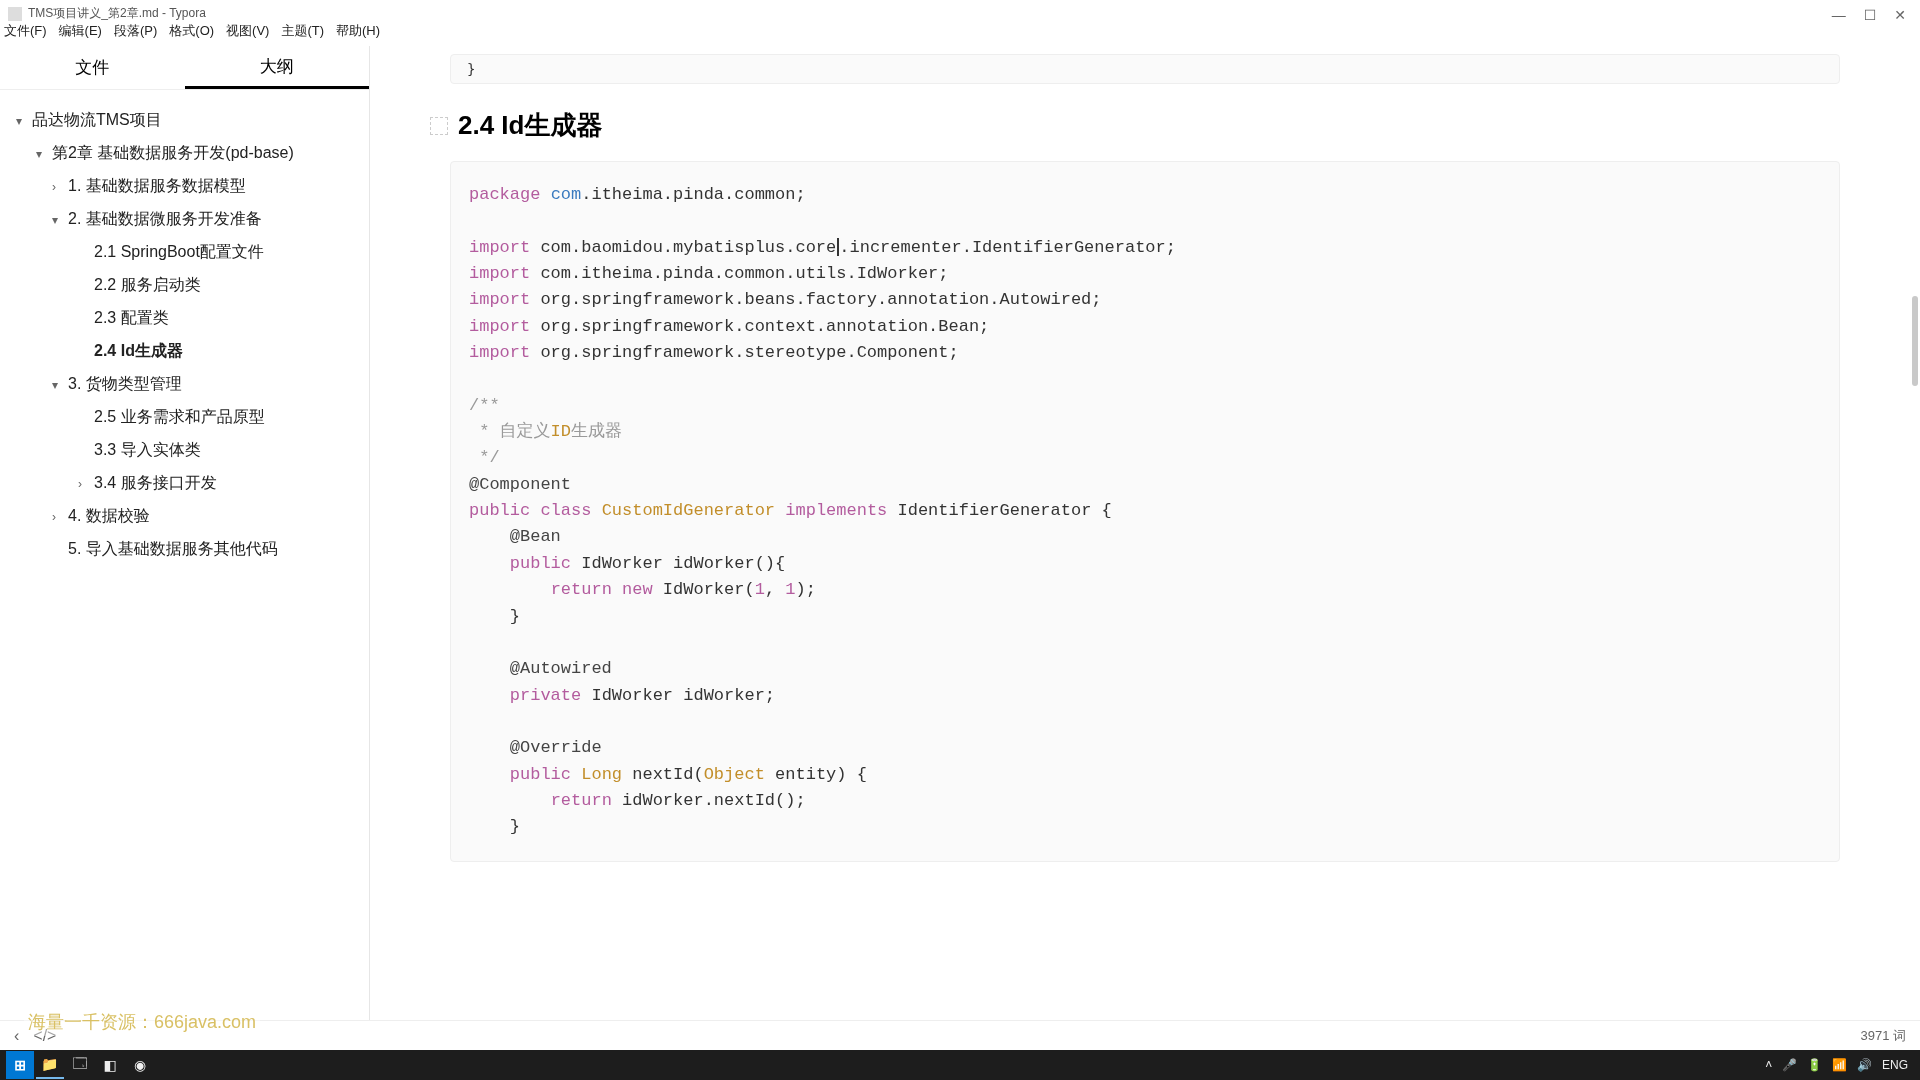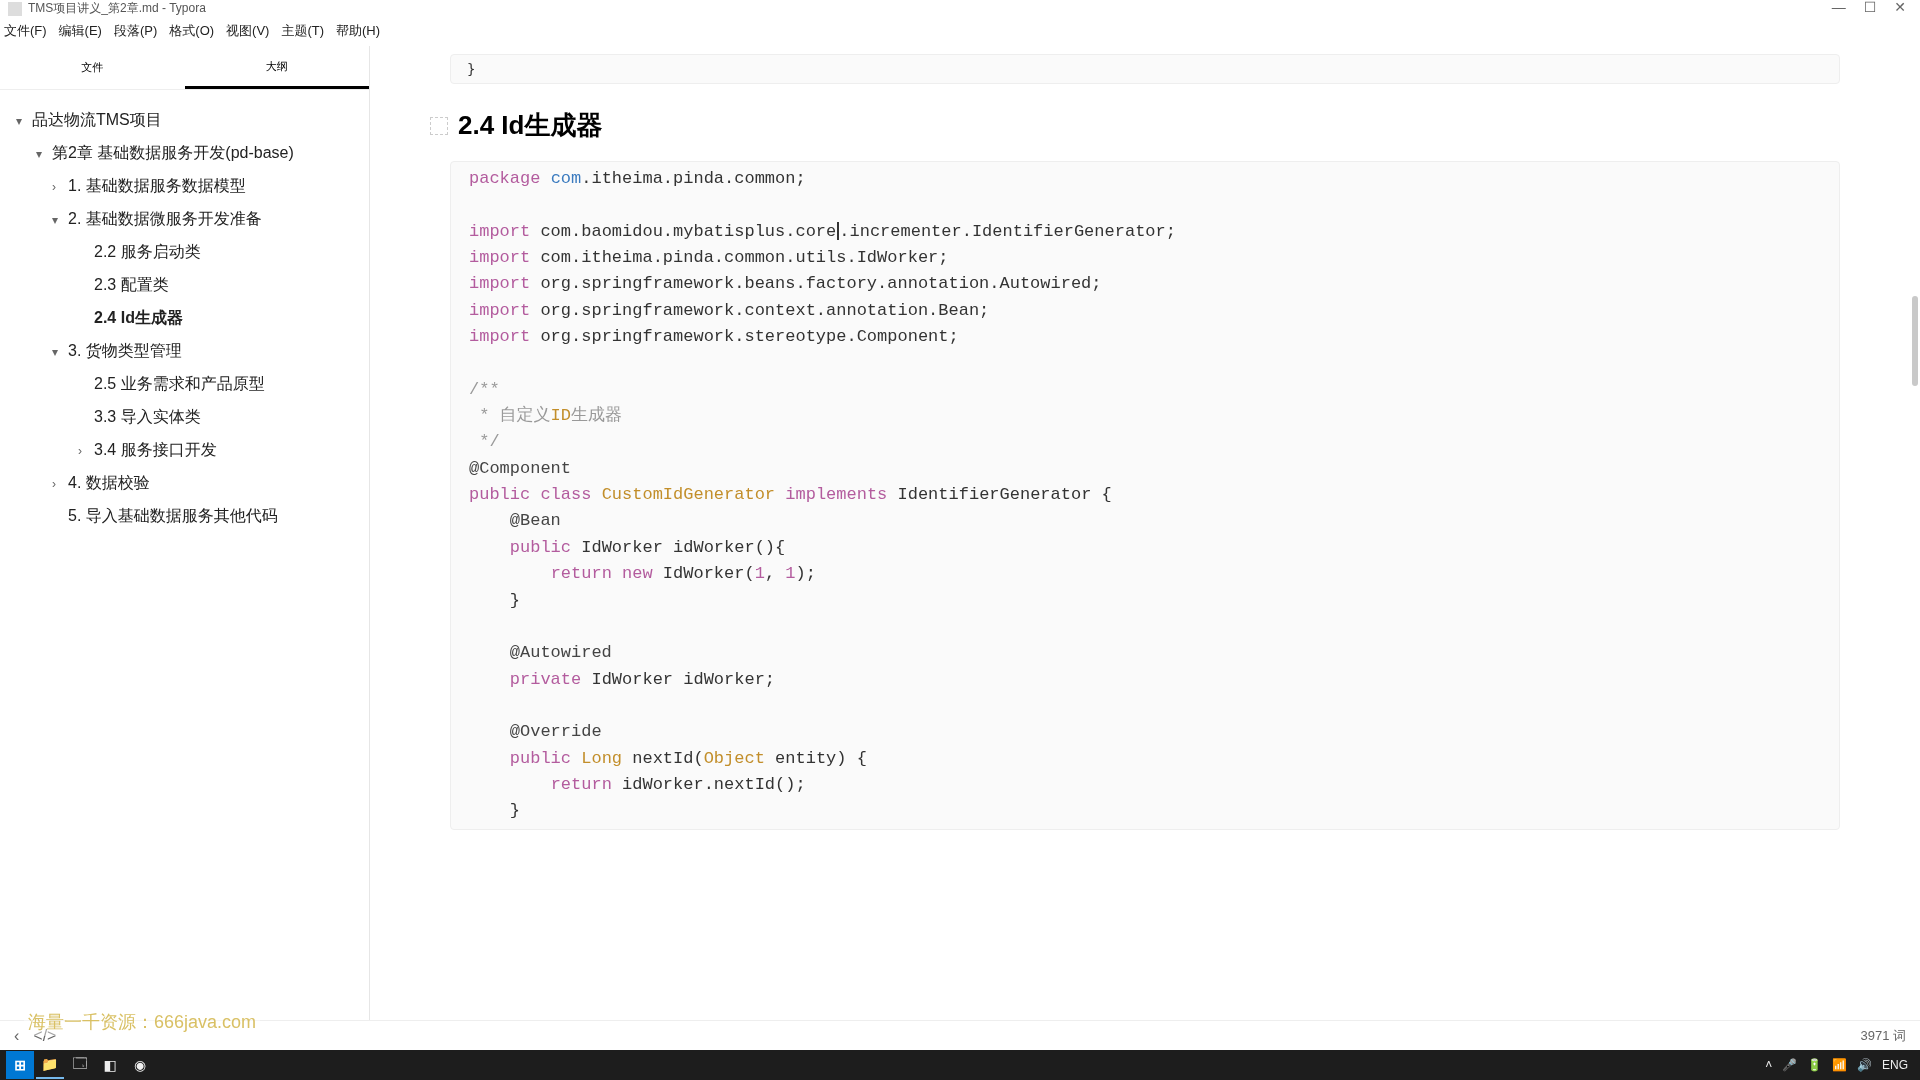--- a/index.html
+++ b/index.html
@@ -1,42 +1,42 @@
 <!DOCTYPE html>
 <html><head>
 <meta charset="utf-8">
 <style>
 * { margin: 0; padding: 0; box-sizing: border-box; }
 body { font-family: "Segoe UI", Arial, sans-serif; font-size: 14px; background: #fff; overflow: hidden; height: 100vh; display: flex; flex-direction: column; }
-.titlebar { height: 22px; display: flex; align-items: flex-start; padding: 0 8px; color: #555; font-size: 12px; justify-content: space-between; }
+.titlebar { height: 22px; display: flex; align-items: flex-end; padding: 0 8px; color: #555; font-size: 12px; justify-content: space-between; }
 .titlebar-left { display: flex; align-items: center; gap: 6px; }
 .titlebar-icon { width: 14px; height: 14px; background: #ddd; }
 .win-controls { display: flex; gap: 18px; padding-right: 6px; }
 .win-btn { cursor: default; color: #666; font-size: 14px; line-height: 1; }
 .menubar { height: 24px; display: flex; padding: 0 4px; gap: 12px; font-size: 13px; color: #222; }
 .main-split { flex: 1; display: flex; overflow: hidden; }
 .sidebar { width: 370px; border-right: 1px solid #e6e6e6; display: flex; flex-direction: column; background: #fff; }
 .sidebar-tabs { display: flex; height: 44px; border-bottom: 1px solid #eee; }
-.sidebar-tab { flex: 1; display: flex; align-items: center; justify-content: center; font-size: 11px; cursor: pointer; }
+.sidebar-tab { flex: 1; display: flex; align-items: center; justify-content: center; font-size: 17px; cursor: pointer; }
 .sidebar-tab.active { font-weight: 400; border-bottom: 3px solid #000; }
 .outline { flex: 1; overflow-y: auto; padding: 14px 8px 0 8px; font-size: 16px; color: #222; }
 .tree-row { display: flex; align-items: center; padding: 6px 0; cursor: pointer; }
 .tree-toggle { width: 16px; font-size: 12px; color: #666; }
 .tree-label { white-space: nowrap; }
 .tree-row.active .tree-label { font-weight: 700; }
 .indent-0 { padding-left: 8px; }
 .indent-1 { padding-left: 28px; }
 .indent-2 { padding-left: 44px; }
 .indent-3 { padding-left: 70px; }
 .editor { flex: 1; position: relative; overflow-y: auto; padding: 0 60px; }
 .prev-block { margin: 8px 20px 24px 20px; background: #fafafa; border: 1px solid #eee; border-radius: 4px; padding: 6px 16px; color: #333; font-family: Consolas, monospace; }
 .heading { display: flex; align-items: center; gap: 10px; margin: 6px 0 18px 0; }
 .heading-handle { width: 18px; height: 18px; border: 1px dashed #ccc; }
 .heading h2 { font-size: 26px; font-weight: 700; }
-.codeblock { margin: 0 20px 20px 20px; background: #fafafa; border: 1px solid #eee; border-radius: 4px; padding: 4px 18px; font-family: Consolas, "Courier New", monospace; font-size: 17px; line-height: 1.55; color: #333; white-space: pre; overflow: hidden; }
+.codeblock { margin: 0 20px 20px 20px; background: #fafafa; border: 1px solid #eee; border-radius: 4px; padding: 20px 18px; font-family: Consolas, "Courier New", monospace; font-size: 17px; line-height: 1.55; color: #333; white-space: pre; overflow: hidden; }
 .kw { color: #b35c9e; }
 .pkg { color: #3b7bbf; }
 .cls { color: #c28e2a; }
 .ann { color: #444; }
 .cmt { color: #999; }
 .cmt-id { color: #c28e2a; }
 .num { color: #b35c9e; }
 .caret { display:inline-block; width:2px; height:18px; background:#333; vertical-align:middle; margin-left:1px; }
 .editor-scroll-ind { position: absolute; right: 2px; top: 250px; width: 6px; height: 90px; background: #c9c9c9; border-radius: 3px; }
 .statusbar { height: 30px; border-top: 1px solid #eee; display: flex; align-items: center; justify-content: space-between; padding: 0 14px; font-size: 13px; color: #666; }
@@ -94,20 +94,24 @@
         <div class="tree-row indent-2">
           <span class="tree-toggle">›</span>
           <span class="tree-label">1. 基础数据服务数据模型</span>
         </div>
         <div class="tree-row indent-2">
           <span class="tree-toggle">▾</span>
           <span class="tree-label">2. 基础数据微服务开发准备</span>
         </div>
         <div class="tree-row indent-3">
           <span class="tree-toggle"></span>
+          <span class="tree-label">2.1 SpringBoot配置文件</span>
+        </div>
+        <div class="tree-row indent-3">
+          <span class="tree-toggle"></span>
           <span class="tree-label">2.2 服务启动类</span>
         </div>
         <div class="tree-row indent-3">
           <span class="tree-toggle"></span>
           <span class="tree-label">2.3 配置类</span>
         </div>
         <div class="tree-row indent-3 active">
           <span class="tree-toggle"></span>
           <span class="tree-label">2.4 Id生成器</span>
         </div>

